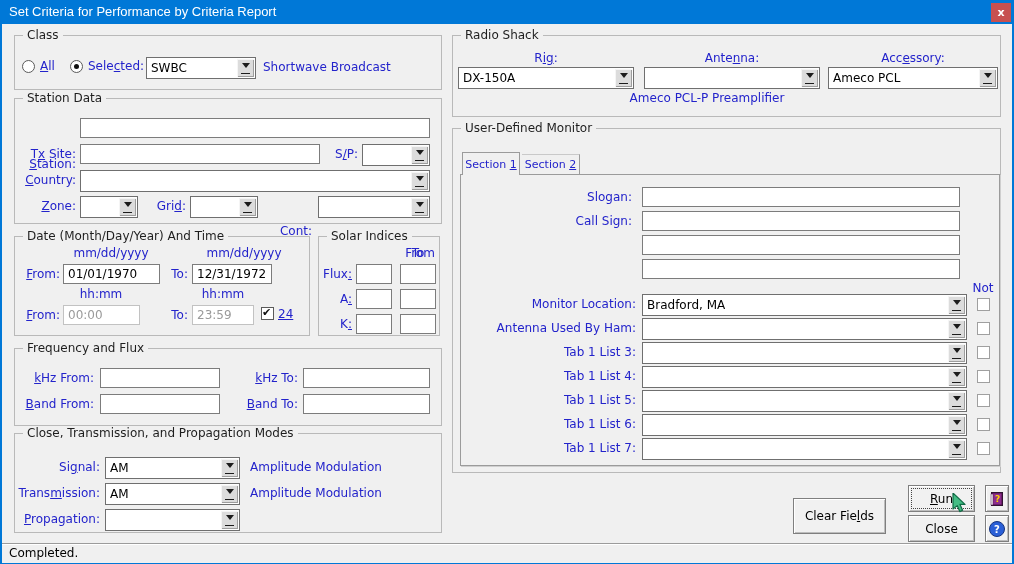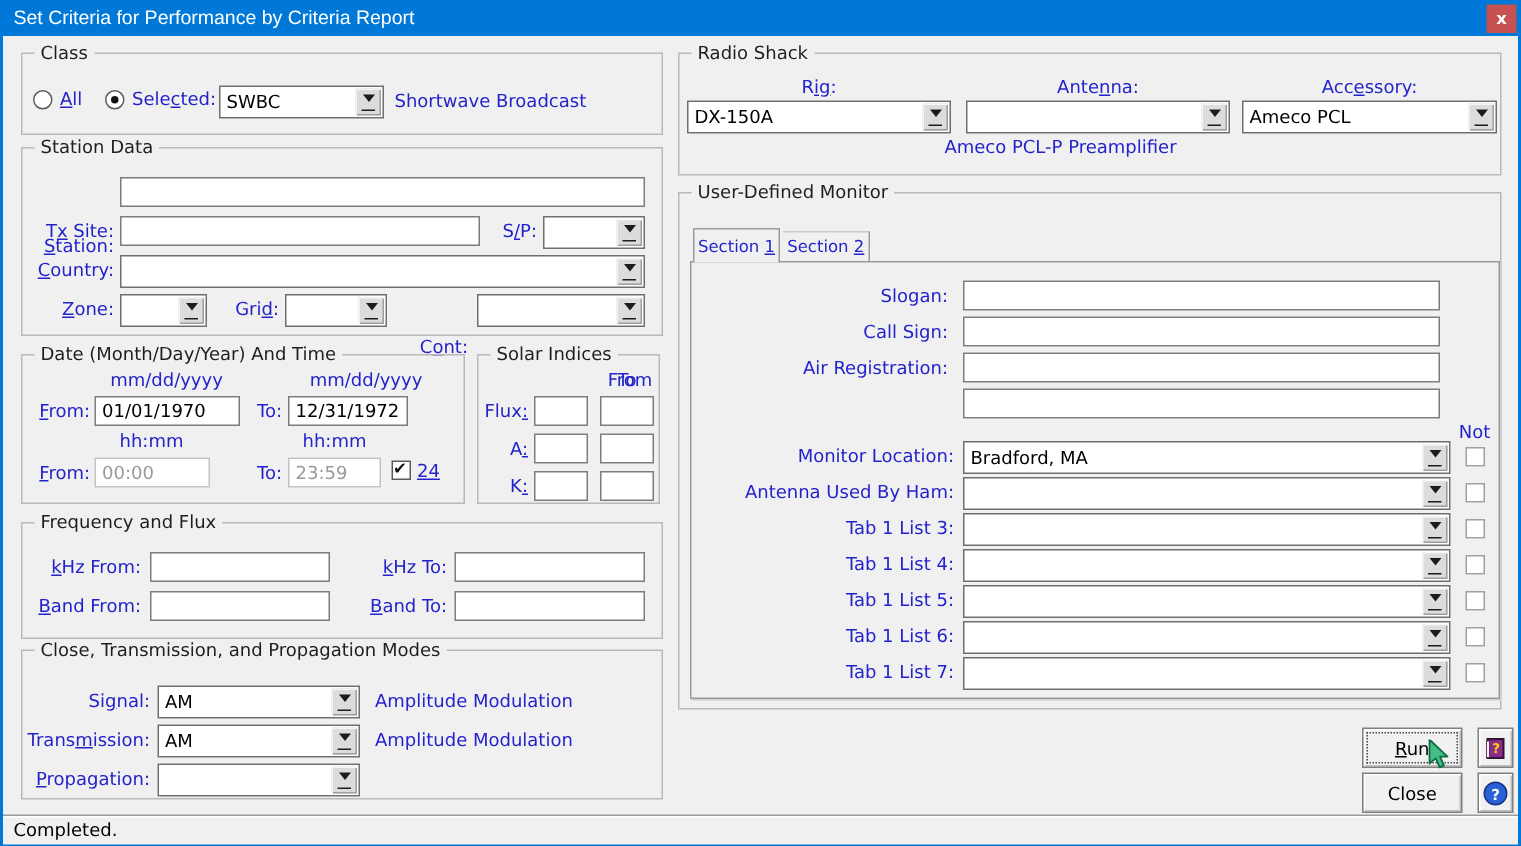--- a/index.html
+++ b/index.html
@@ -236,21 +236,20 @@
     <span>Section <u>1</u></span>
   </div>
   <div class="tab inactive" style="left:522px;top:154px;width:58px;height:20px;">
     <span>Section <u>2</u></span>
   </div>
 
   <div class="lbl" style="left:460px;top:190px;width:172px;">Slogan:</div>
   <input class="txt" style="left: 642px; top: 187px; width: 318px;" value="">
   <div class="lbl" style="left:460px;top:214px;width:172px;">Call Sign:</div>
   <input class="txt" style="left: 642px; top: 211px; width: 318px;" value="">
-  <div class="lbl" style="left:460px;top:238px;width:172px;">Air Registration:</div>
   <input class="txt" style="left: 642px; top: 235px; width: 318px;" value="">
   <input class="txt" style="left: 642px; top: 259px; width: 318px;" value="">
 
   <div class="lbl center" style="left:970px;top:281px;width:26px;">Not</div>
 
   <div class="lbl" style="left:460px;top:297px;width:176px;">Monitor Location:</div>
   <div class="combo" style="left:642px;top:294px;width:325px;">
     <span class="val">Bradford, MA</span>
     <span class="combo-btn">
         <span class="tri"></span>
@@ -312,20 +311,23 @@
   <div class="lbl" style="left:460px;top:441px;width:176px;">Tab 1 List 7:</div>
   <div class="combo" style="left:642px;top:438px;width:325px;">
     <span class="val"></span>
     <span class="combo-btn">
         <span class="tri"></span>
         <span class="bar"></span>
       </span>
   </div>
   <div class="chk light" style="left:977px;top:442px;"></div>
 
+  <div class="btn" style="left:793px;top:498px;width:93px;height:36px;">
+    <span>Clear Fie<u>l</u>ds</span>
+  </div>
   <div class="btn focus" style="left:908px;top:485px;width:67px;height:27px;">
     <span><u>R</u>un</span>
   </div>
   <div class="btn" style="left:908px;top:515px;width:67px;height:27px;">
     <span>Close</span>
   </div>
   <div class="btn" style="left:985px;top:485px;width:24px;height:27px;">
     <svg class="icon-svg" width="18" height="18" viewBox="0 0 18 18">
       <rect x="3" y="2" width="12" height="14" fill="#1a1a1a"></rect>
       <rect x="4" y="3" width="10" height="12" fill="#8c2d8c" stroke="#4a0d4a" stroke-width="1"></rect>

